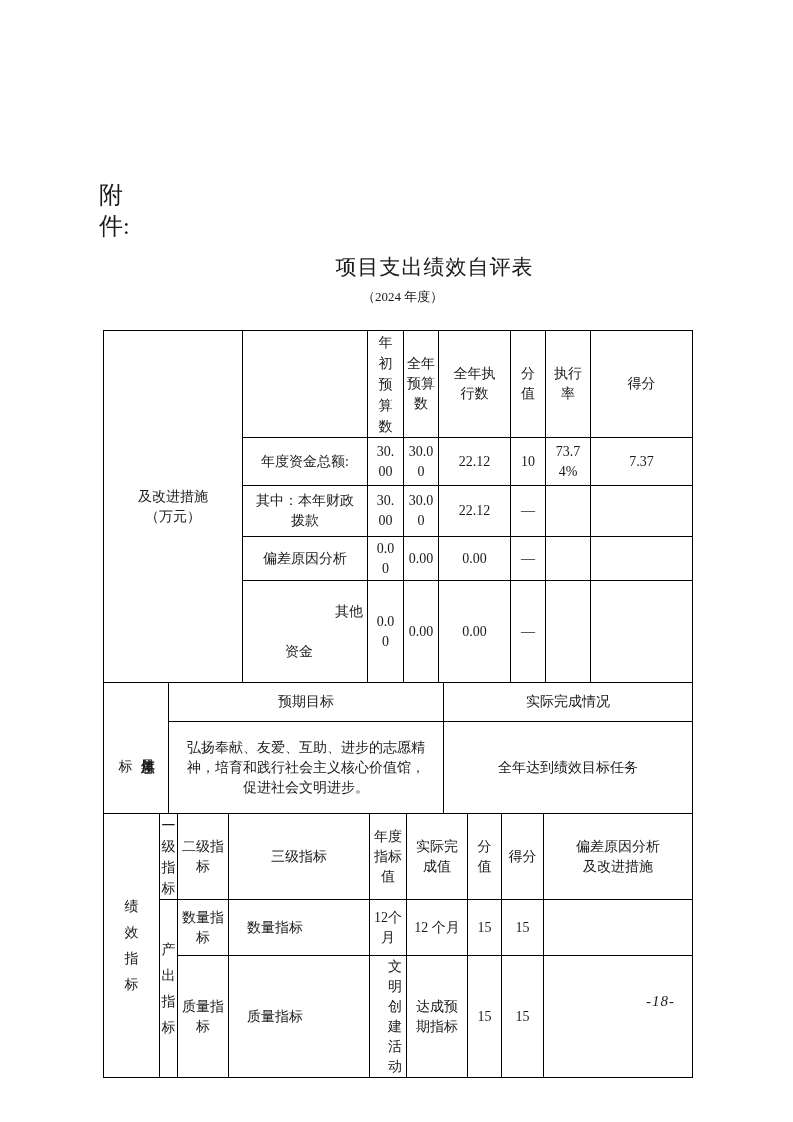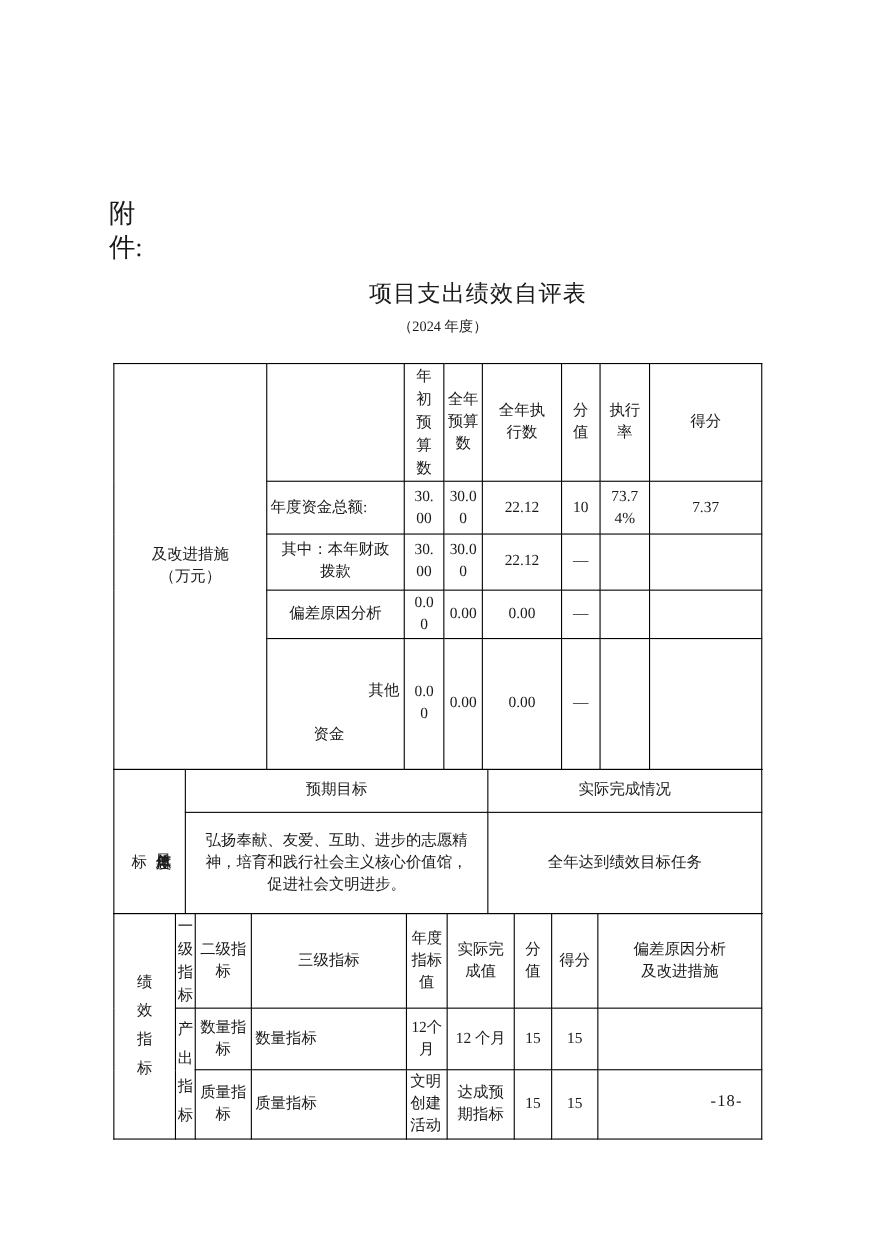--- a/index.html
+++ b/index.html
@@ -33,36 +33,36 @@
   table.t + table.t { margin-top:-1px; }
   .t td {
     border:1px solid #000;
     font-size:14px; line-height:1.42;
     text-align:center; vertical-align:middle;
     padding:1px 2px;
     white-space:pre-line;
     overflow:hidden;
     word-break:break-all;
   }
-  .t td.left { text-align:left; padding-left:3px; }
+  .t td.left { text-align:left; padding-left:18px; }
   .t td.stack { line-height:1.85; padding:0; }
   .t td.stack-sm { line-height:1.5; padding:0; }
-  .just-r { text-align:right; padding-right:2px;margin-top:17px; }
+  .just-r { text-align:right; padding-right:2px; }
   .just-l { text-align:left; padding-left:0;margin-left:40px; }
   .vert-rl {
     writing-mode:vertical-rl;
     white-space:pre-line;
     text-align:center;
     height:88px;
     margin:0 auto;
     line-height:1.6;
   }
   .page-number {
     position:absolute; left:646px; top:993px;
-    font-size:15px; letter-spacing:1px;
+    font-size:15px; letter-spacing:1px;font-style:italic;
   }
 </style>
 </head>
 <body>
 
 <div class="page">
 
   <div class="attachment">附
 件:</div>
   <div class="doc-title">项目支出绩效自评表</div>

